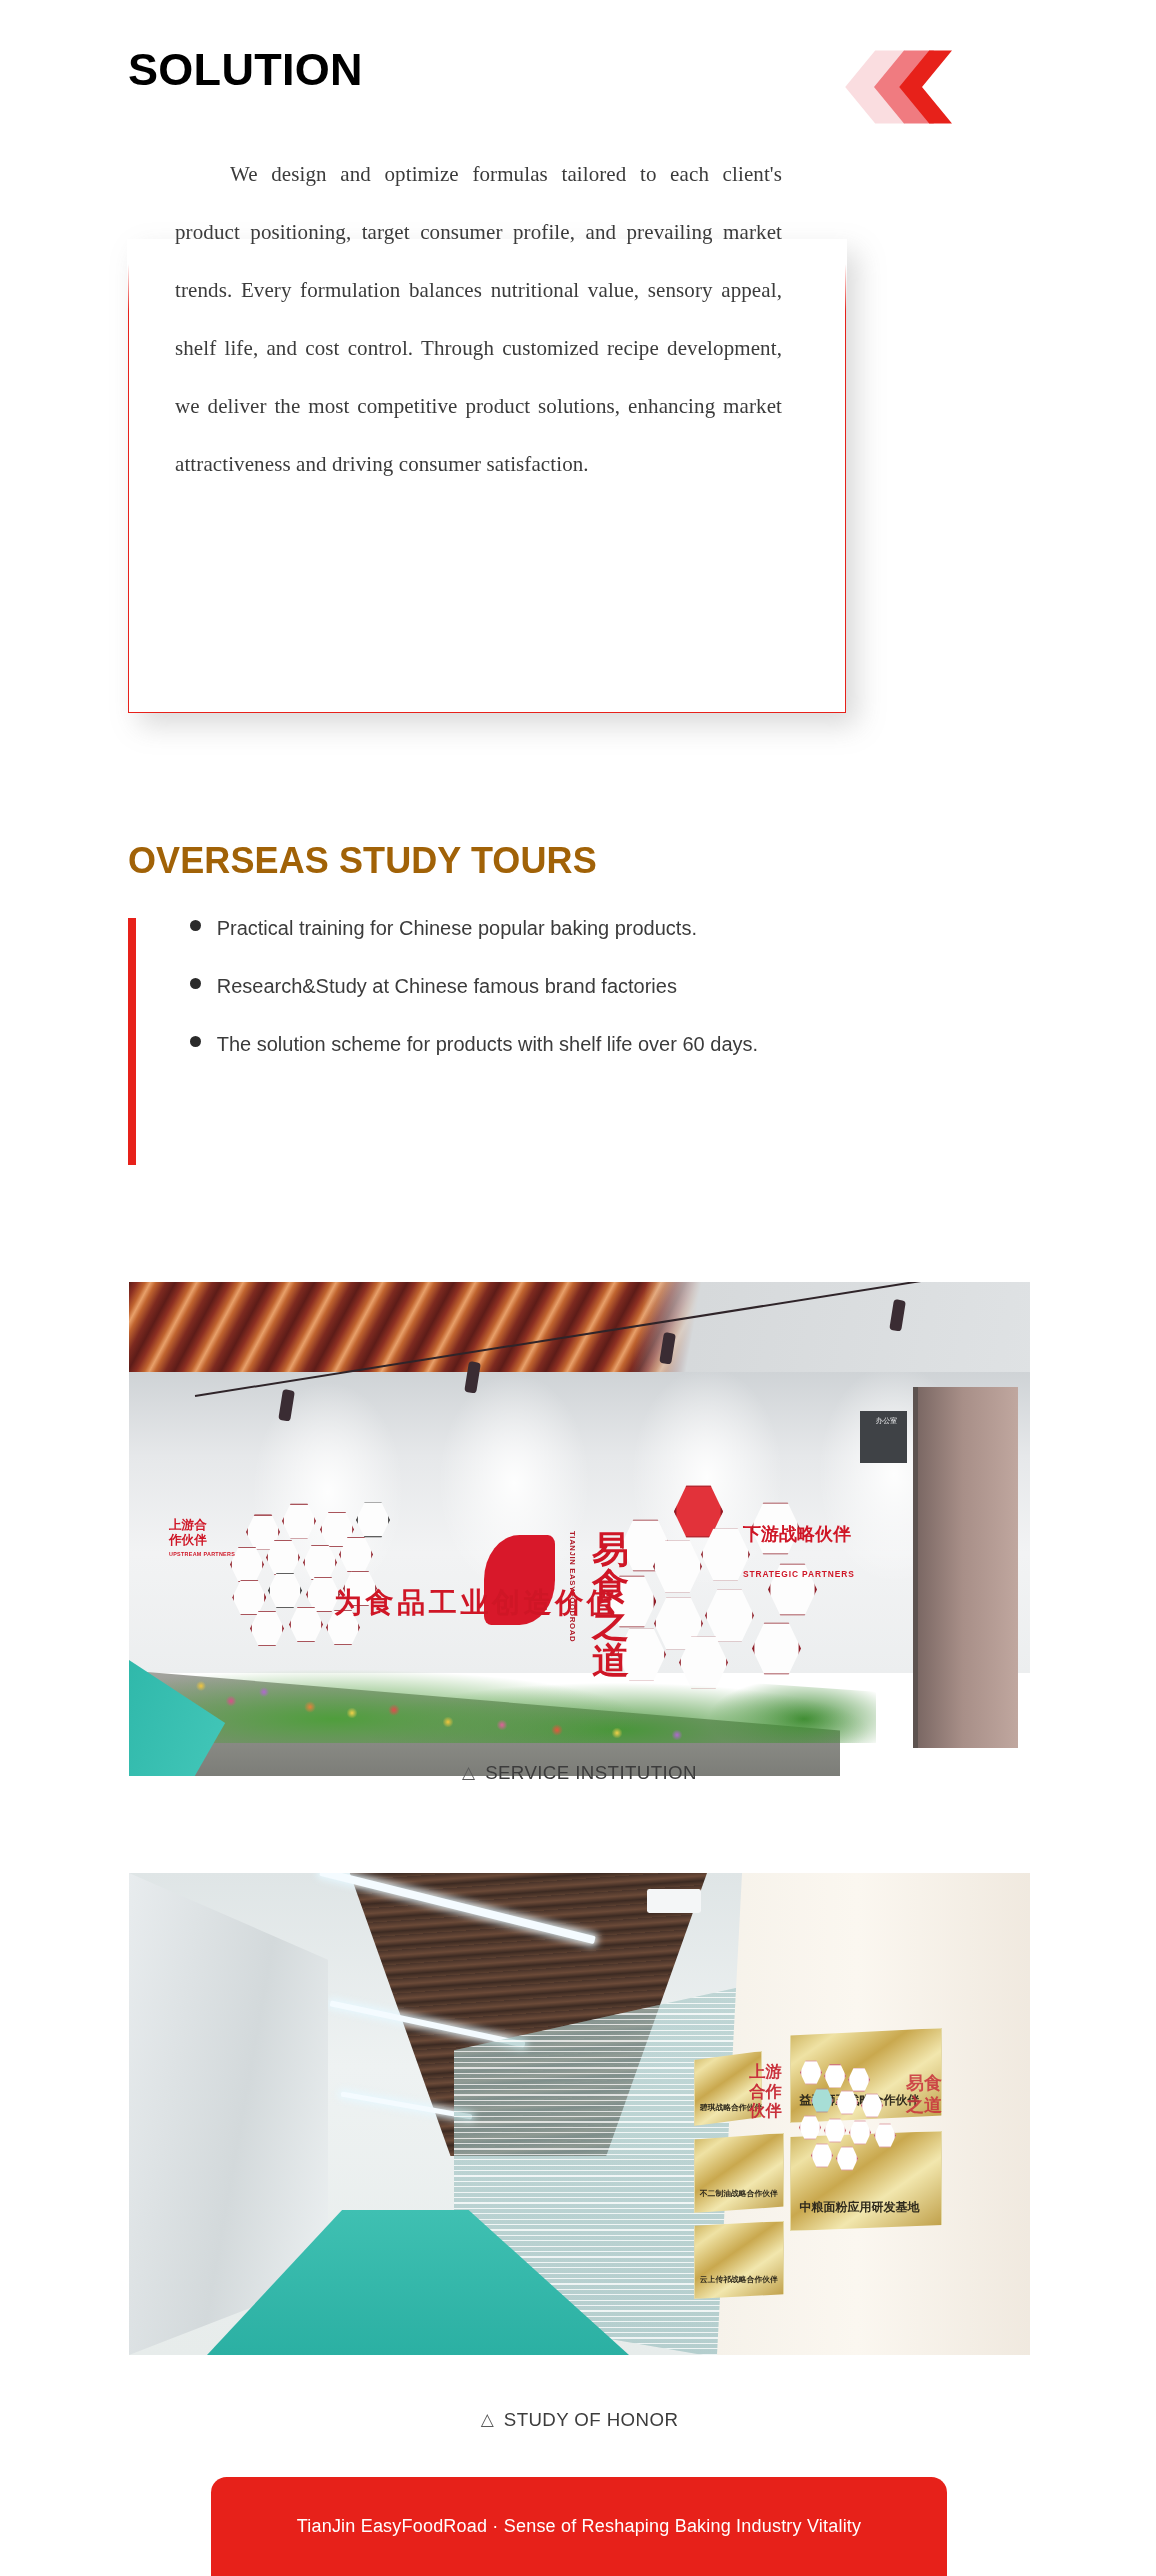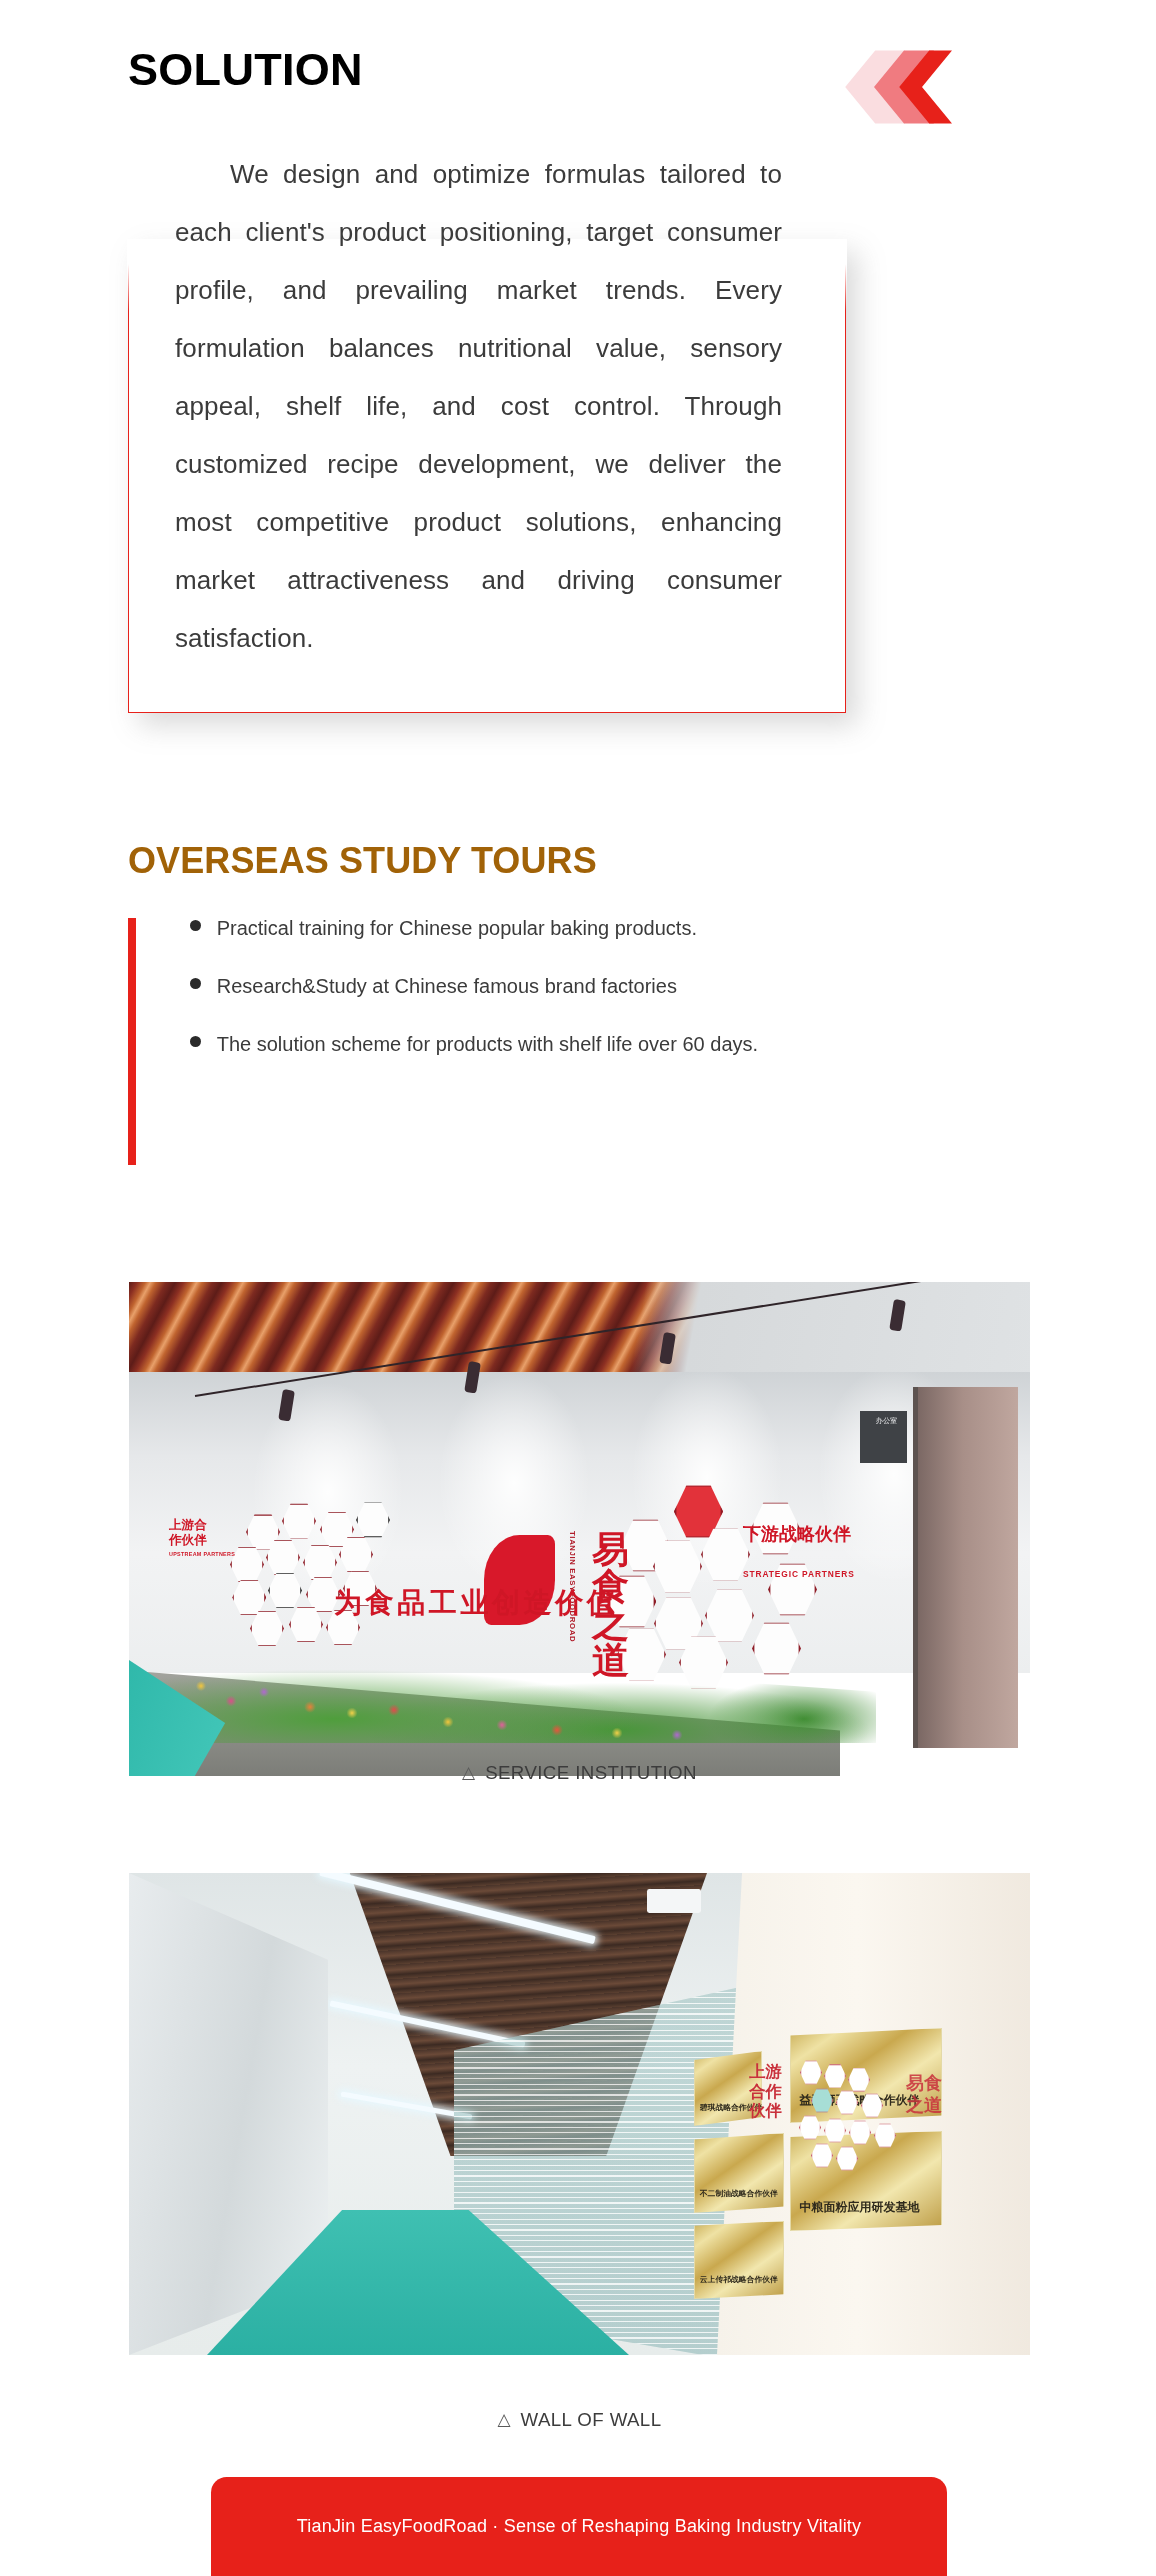--- a/index.html
+++ b/index.html
@@ -61,28 +61,29 @@
     height: 72px;
     background: linear-gradient(to bottom, #ffffff 0%, #ffffff 35%, rgba(255,255,255,0) 100%);
     pointer-events: none;
   }
   #solution-text {
     position: absolute;
     left: 175px;
     top: 145px;
     width: 607px;
     z-index: 3;
-    font-size: 26px;
+    font-size: 21px;
     line-height: 58px;
     color: #3b3b3b;
     text-align: justify;
     text-align-last: left;
     text-indent: 55px;
     font-weight: 400;
     letter-spacing: 0.1px;
+    font-family: Liberation Serif, serif;
   }
 
   
   #tours-section {
     position: absolute;
     left: 0;
     top: 843px;
     width: 1156px;
   }
   #tours-title {
@@ -507,19 +508,19 @@
     <div class="ph2-hex-s" style="left:76px; top:64px; width:22px; height:25px;"></div>
     <div class="ph2-hex-s" style="left:101px; top:66px; width:22px; height:25px;"></div>
     <div class="ph2-hex-s" style="left:126px; top:69px; width:22px; height:25px;"></div>
     <div class="ph2-hex-s" style="left:63px; top:89px; width:22px; height:25px;"></div>
     <div class="ph2-hex-s" style="left:88px; top:92px; width:22px; height:25px;"></div>
     <span class="ph2-cn-red" style="left:158px; top:19px; font-size:18px; width:42px; line-height:1.2; opacity:0.85;">易食之道</span>
   </div>
 </figure>
 
 <figcaption class="caption" id="caption-2">
-  <span class="caption-tri">△</span><span>WALL OF WALL</span>
+  <span class="caption-tri">△</span><span>STUDY OF HONOR</span>
 </figcaption>
 
 <footer id="footer-banner">
   <span>TianJin EasyFoodRoad · Sense of Reshaping Baking Industry Vitality</span>
 </footer>
 
 
 </body></html>

